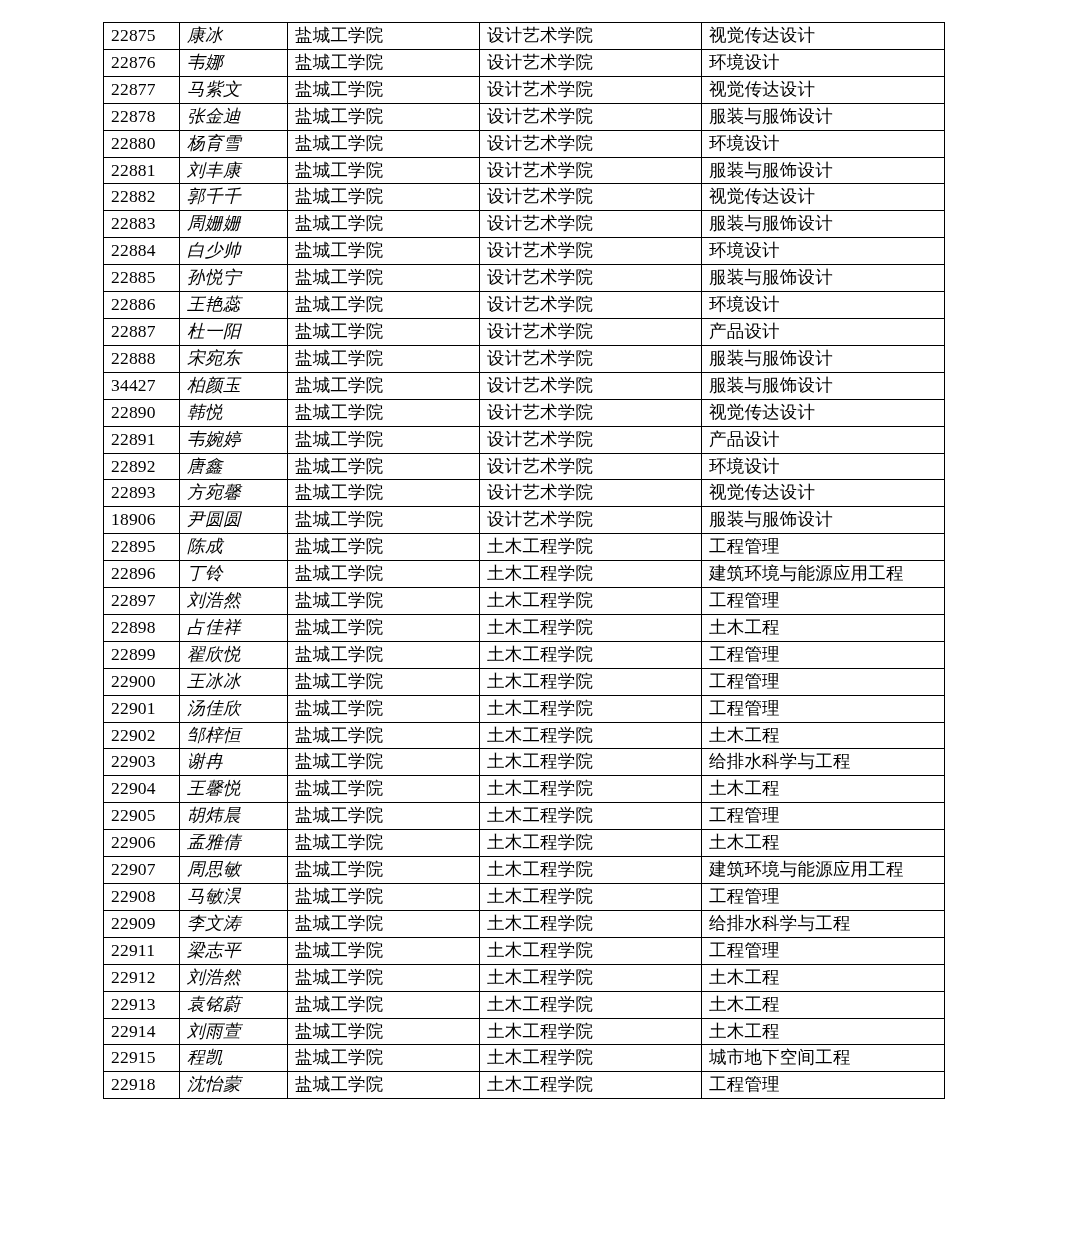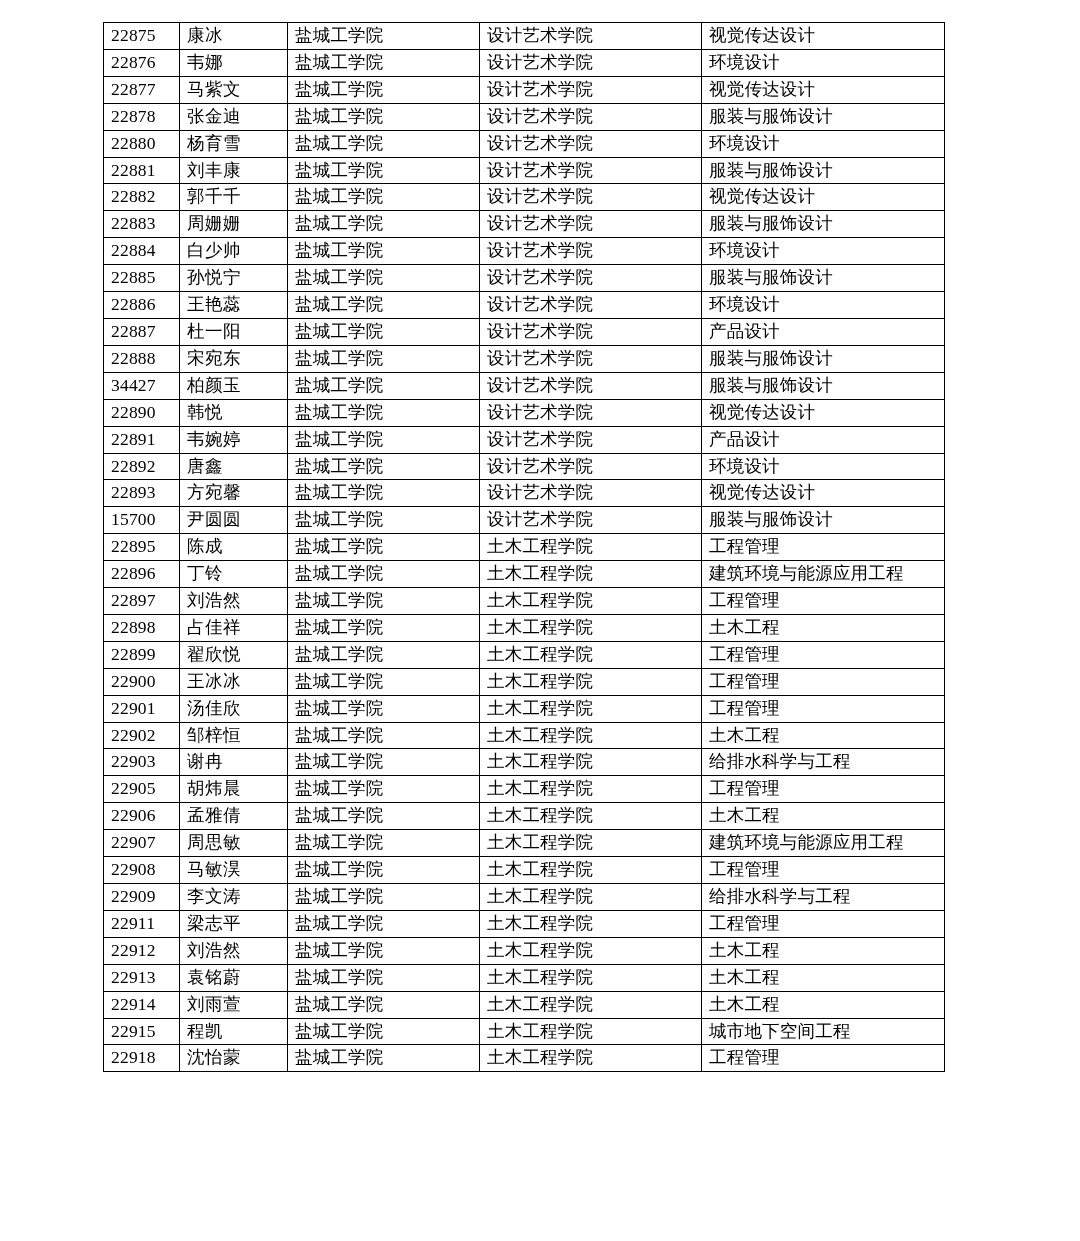--- a/index.html
+++ b/index.html
@@ -35,21 +35,21 @@
     overflow: hidden;
     vertical-align: middle;
   }
   col.c-id    { width: 76px; }
   col.c-name  { width: 108px; }
   col.c-univ  { width: 192px; }
   col.c-coll  { width: 222px; }
   col.c-major { width: 243px; }
 
   td.id    { letter-spacing: 0.2px; }
-  td.name  { letter-spacing: 0.5px; }
+  td.name  { letter-spacing: 0.5px; font-style: italic; }
   td.univ  { letter-spacing: 0.2px; }
   td.coll  { letter-spacing: 0.2px; }
   td.major { letter-spacing: 0.2px; }
 </style>
 </head>
 <body>
 
 <div class="page">
   <table class="roster">
     <colgroup>
@@ -180,21 +180,21 @@
           <td class="major">环境设计</td>
         </tr>
         <tr>
           <td class="id">22893</td>
           <td class="name">方宛馨</td>
           <td class="univ">盐城工学院</td>
           <td class="coll">设计艺术学院</td>
           <td class="major">视觉传达设计</td>
         </tr>
         <tr>
-          <td class="id">15700</td>
+          <td class="id">18906</td>
           <td class="name">尹圆圆</td>
           <td class="univ">盐城工学院</td>
           <td class="coll">设计艺术学院</td>
           <td class="major">服装与服饰设计</td>
         </tr>
         <tr>
           <td class="id">22895</td>
           <td class="name">陈成</td>
           <td class="univ">盐城工学院</td>
           <td class="coll">土木工程学院</td>
@@ -248,20 +248,27 @@
           <td class="univ">盐城工学院</td>
           <td class="coll">土木工程学院</td>
           <td class="major">土木工程</td>
         </tr>
         <tr>
           <td class="id">22903</td>
           <td class="name">谢冉</td>
           <td class="univ">盐城工学院</td>
           <td class="coll">土木工程学院</td>
           <td class="major">给排水科学与工程</td>
+        </tr>
+        <tr>
+          <td class="id">22904</td>
+          <td class="name">王馨悦</td>
+          <td class="univ">盐城工学院</td>
+          <td class="coll">土木工程学院</td>
+          <td class="major">土木工程</td>
         </tr>
         <tr>
           <td class="id">22905</td>
           <td class="name">胡炜晨</td>
           <td class="univ">盐城工学院</td>
           <td class="coll">土木工程学院</td>
           <td class="major">工程管理</td>
         </tr>
         <tr>
           <td class="id">22906</td>

